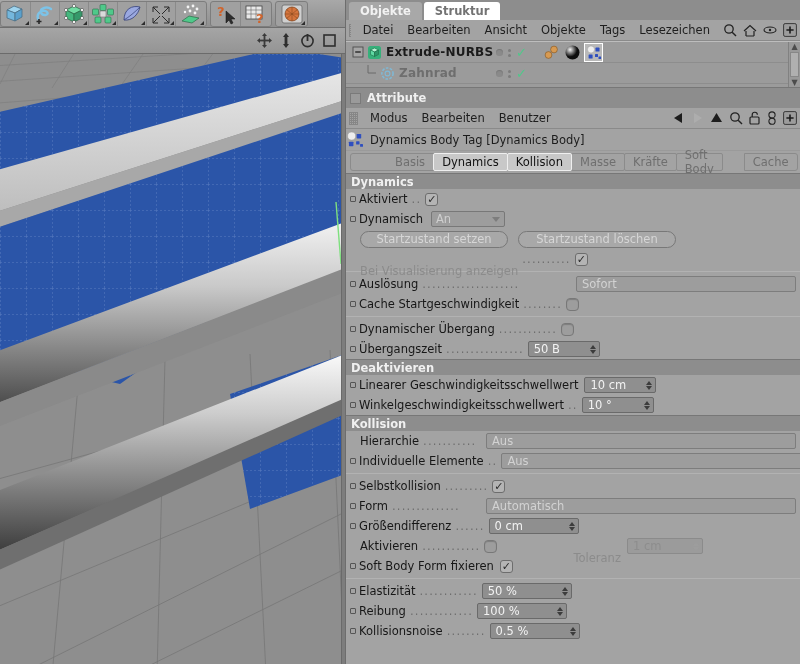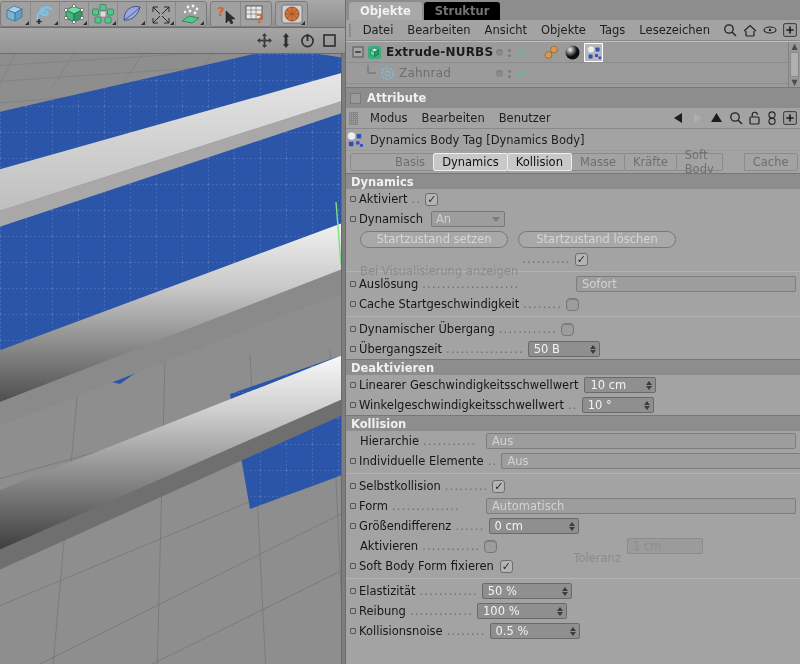--- a/index.html
+++ b/index.html
@@ -86,21 +86,21 @@
     padding-left: 3px;
   }
   .om-tab {
     height: 18px; padding: 0 11px;
     display: flex; align-items: center;
     font-size: 11.5px; font-weight: bold;
     border-radius: 3px 3px 0 0;
     margin-right: 2px;
   }
   .om-tab.active { background: #a8a8a8; color: #f2f2f2; }
-  .om-tab.inactive { background: #000000; color: #737373; }
+  .om-tab.inactive { background: #ffffff; color: #737373; }
 
   #om-menubar {
     height: 21px; display: flex; align-items: center;
     background: #a3a3a3;
     border-bottom: 1px solid #8a8a8a;
     padding-left: 3px;
   }
   .grip {
     width: 9px; height: 13px; margin-right: 5px;
     background-image:
@@ -124,21 +124,21 @@
   }
   .om-row {
     position: relative;
     height: 21px;
     display: flex; align-items: center;
     border-bottom: 1px solid #8d8d8d;
   }
   .om-name {
     font-size: 12px; font-weight: bold; letter-spacing: .2px;
   }
-  .om-name.dim { color: #6e6e6e; font-weight: normal; }
+  .om-name.dim { color: #6e6e6e; font-weight: bold; }
   .om-dots {
     position: absolute; left: 150px; top: 0; height: 21px;
     display: flex; align-items: center; gap: 5px;
   }
   .dot-gray { width: 7px; height: 7px; border-radius: 50%; background: #8a8a8a; box-shadow: inset 0 1px 1px #777; }
   .two-dots { display: flex; flex-direction: column; gap: 2px; }
   .two-dots i { display:block; width:3px; height:3px; border-radius:50%; background:#7c7c7c; }
   .chk-green { color: #4fc98a; font-size: 13px; font-weight: bold; line-height: 1; }
   .om-tags {
     position: absolute; left: 196px; top: 1px;

